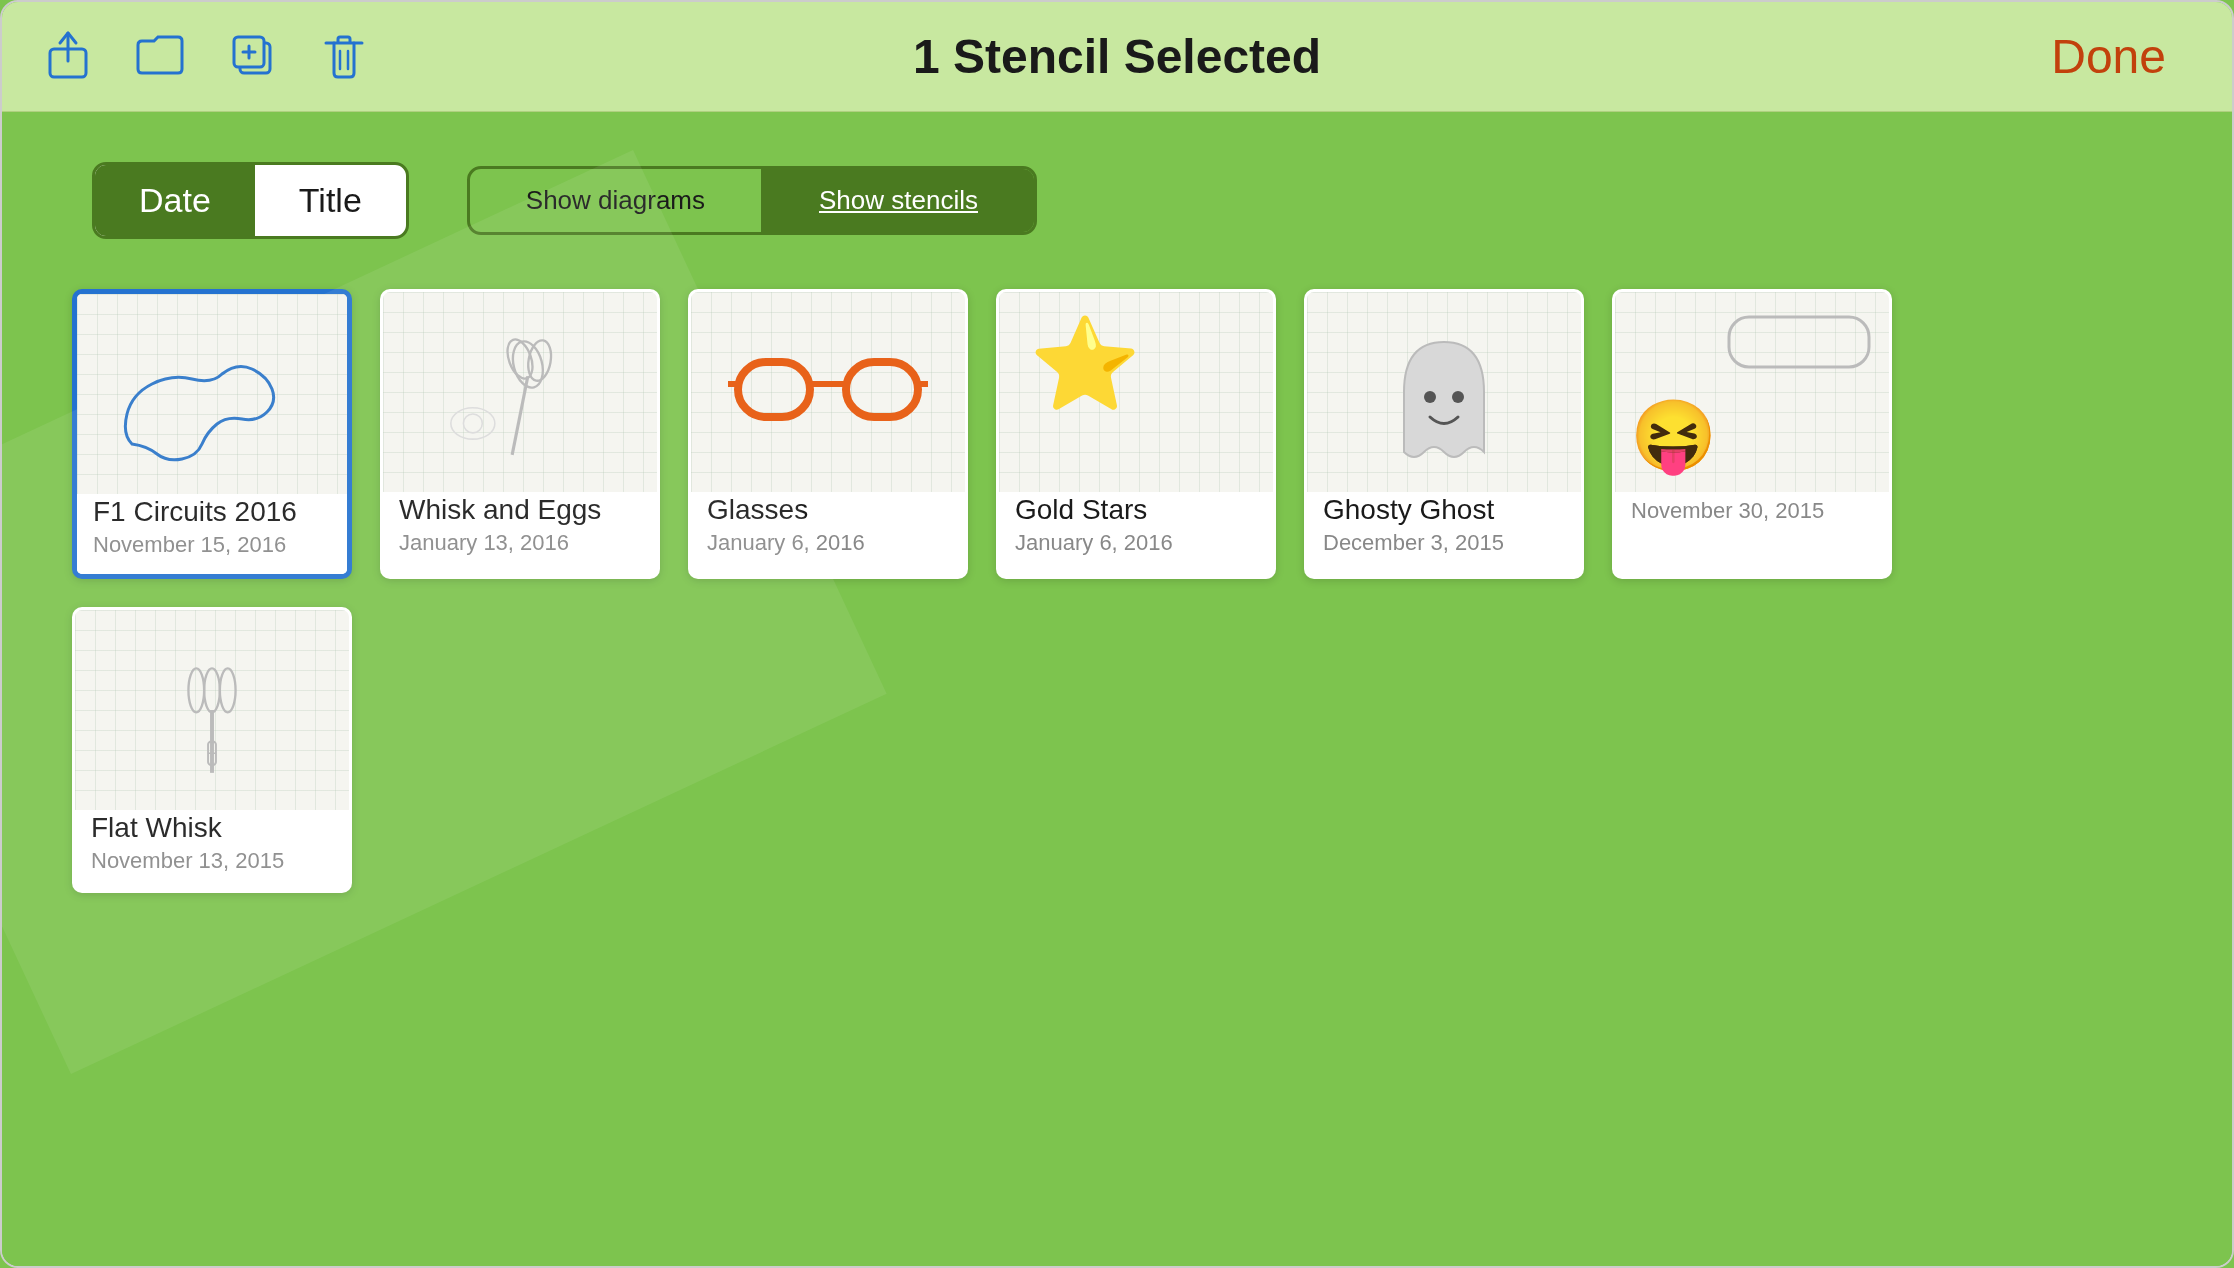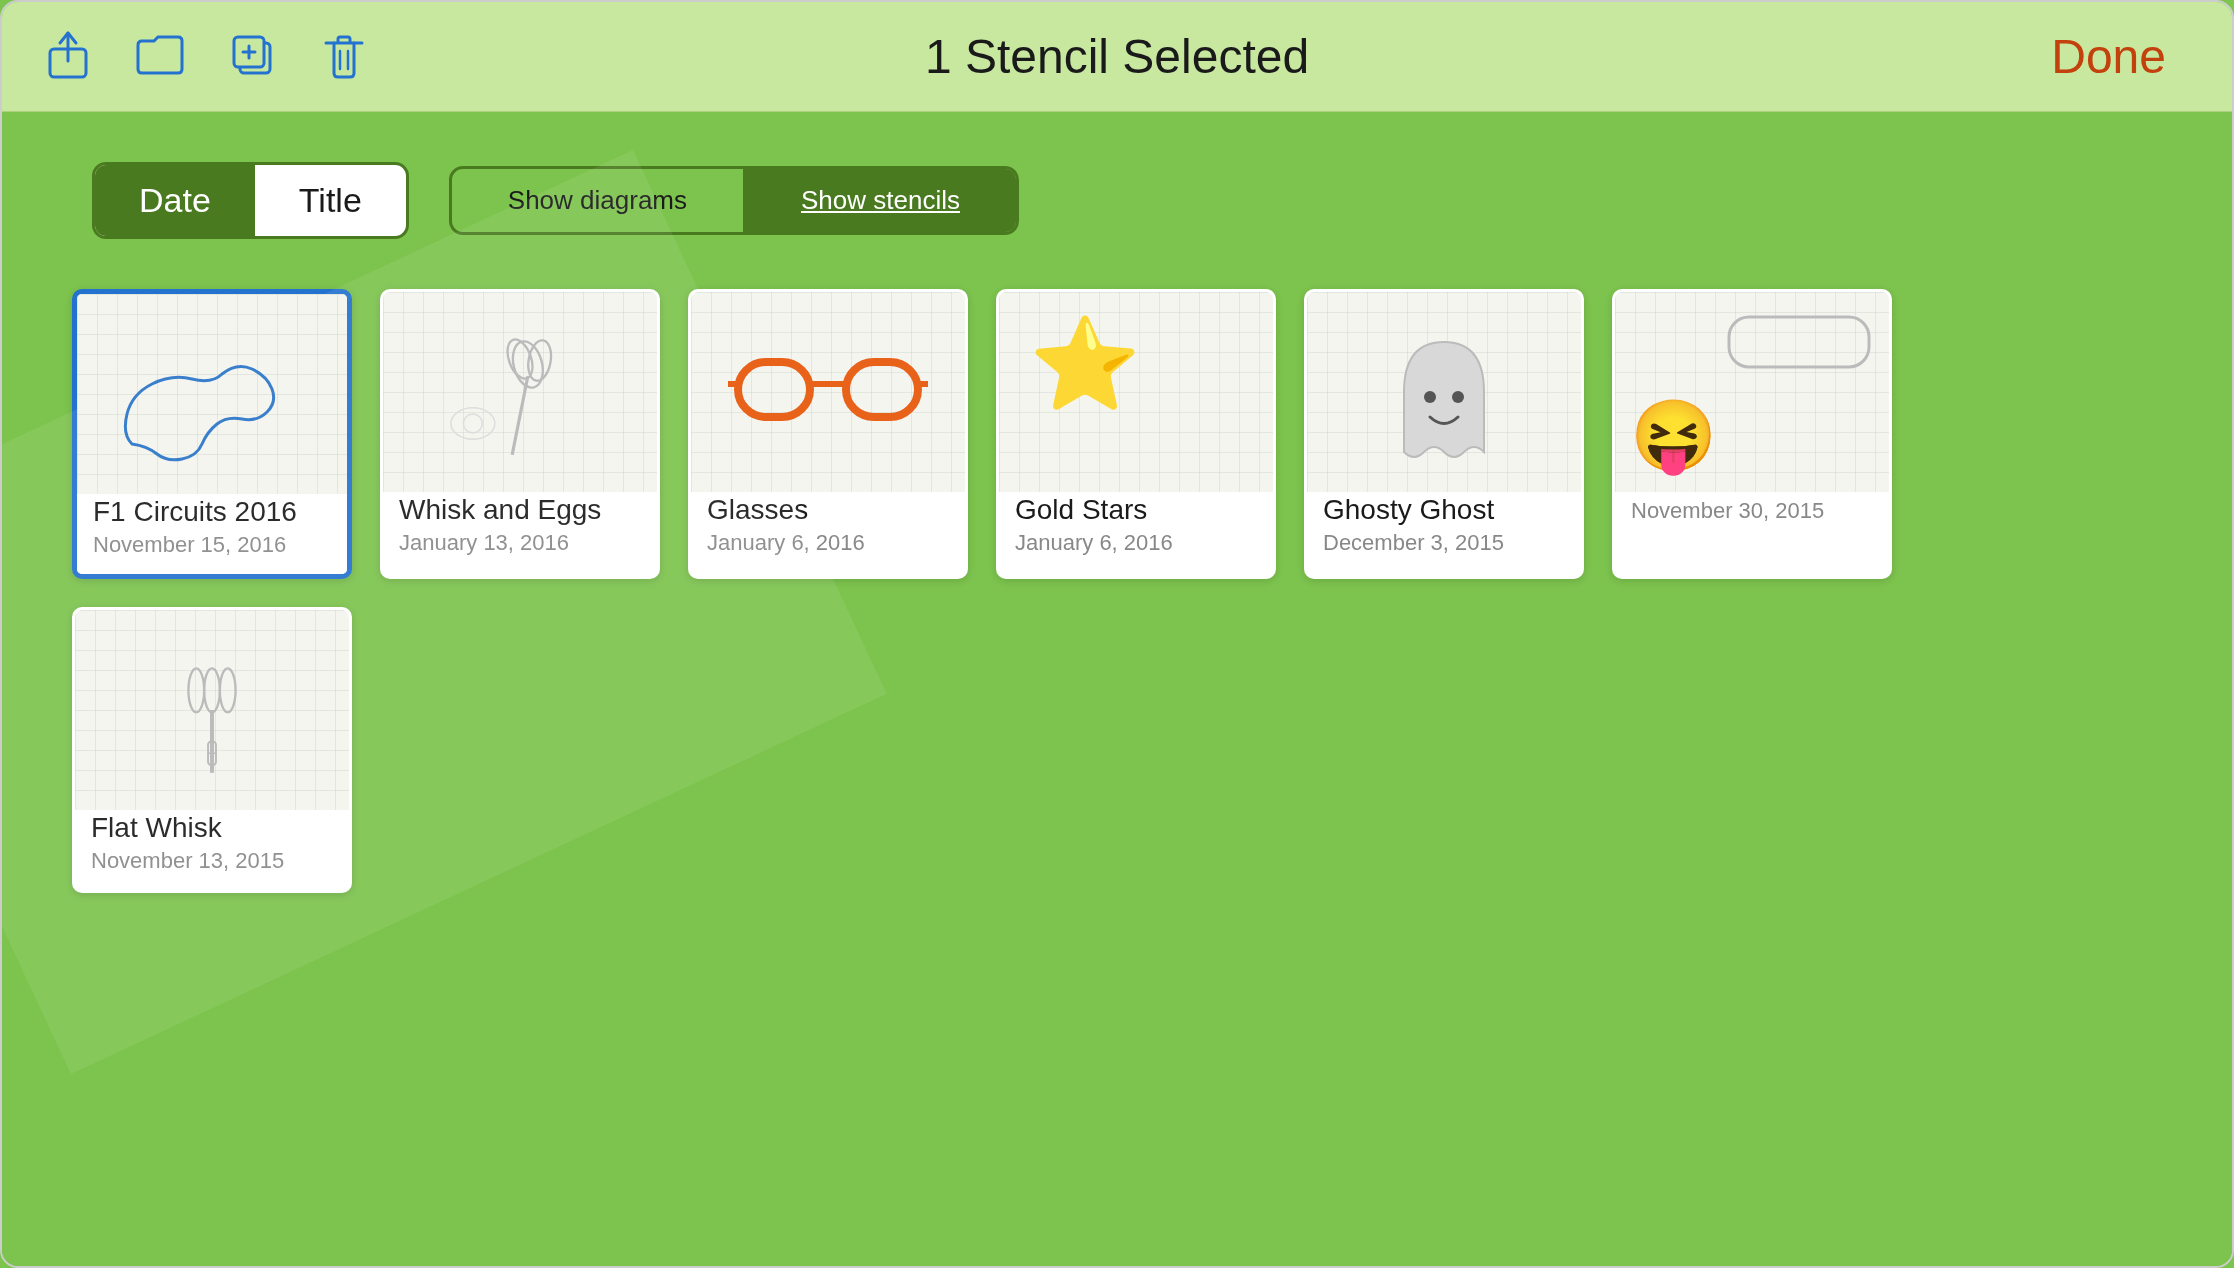--- a/index.html
+++ b/index.html
@@ -38,21 +38,21 @@
       height: 52px;
       fill: none;
       stroke: #2472d0;
       stroke-width: 3;
     }
     .header-title {
       position: absolute;
       left: 50%;
       transform: translateX(-50%);
       font-size: 48px;
-      font-weight: 400;
+      font-weight: 700;
       color: #1a1a1a;
     }
     .header-done {
       position: absolute;
       right: 66px;
       font-size: 48px;
       color: #c2410c;
       font-weight: 400;
       cursor: pointer;
     }
@@ -75,21 +75,21 @@
       height: 600px;
       background: rgba(255,255,255,0.08);
       transform: rotate(-25deg);
       pointer-events: none;
     }
 
     
     .controls {
       display: flex;
       align-items: center;
-      gap: 40px;
+      gap: 58px;
       margin-bottom: 50px;
       padding-left: 30px;
     }
 
     
     .sort-toggle {
       display: flex;
       background: #fff;
       border-radius: 14px;
       overflow: hidden;

